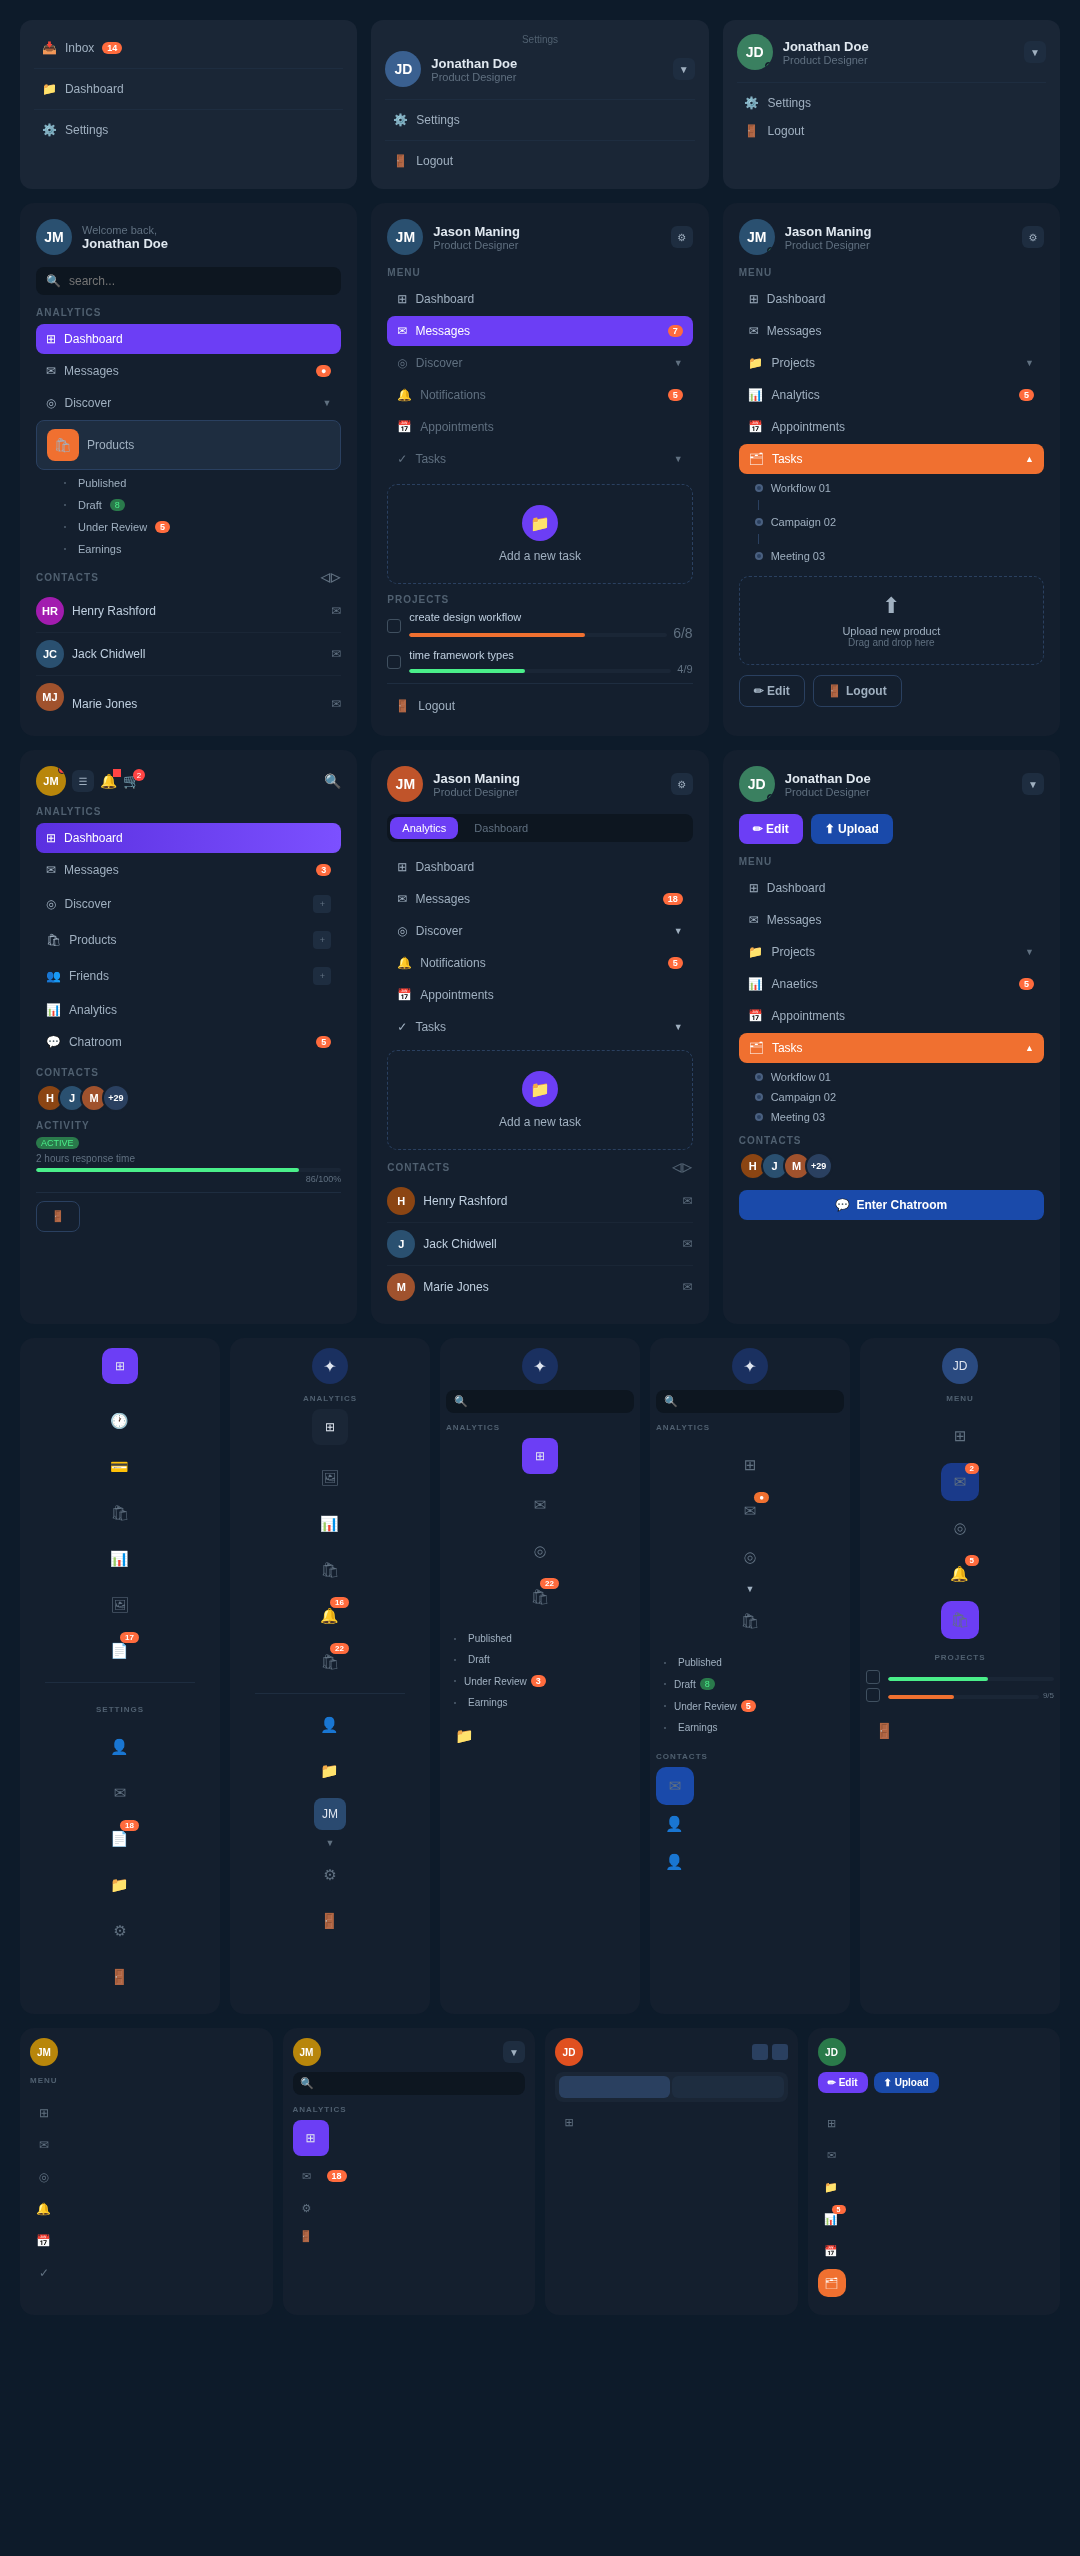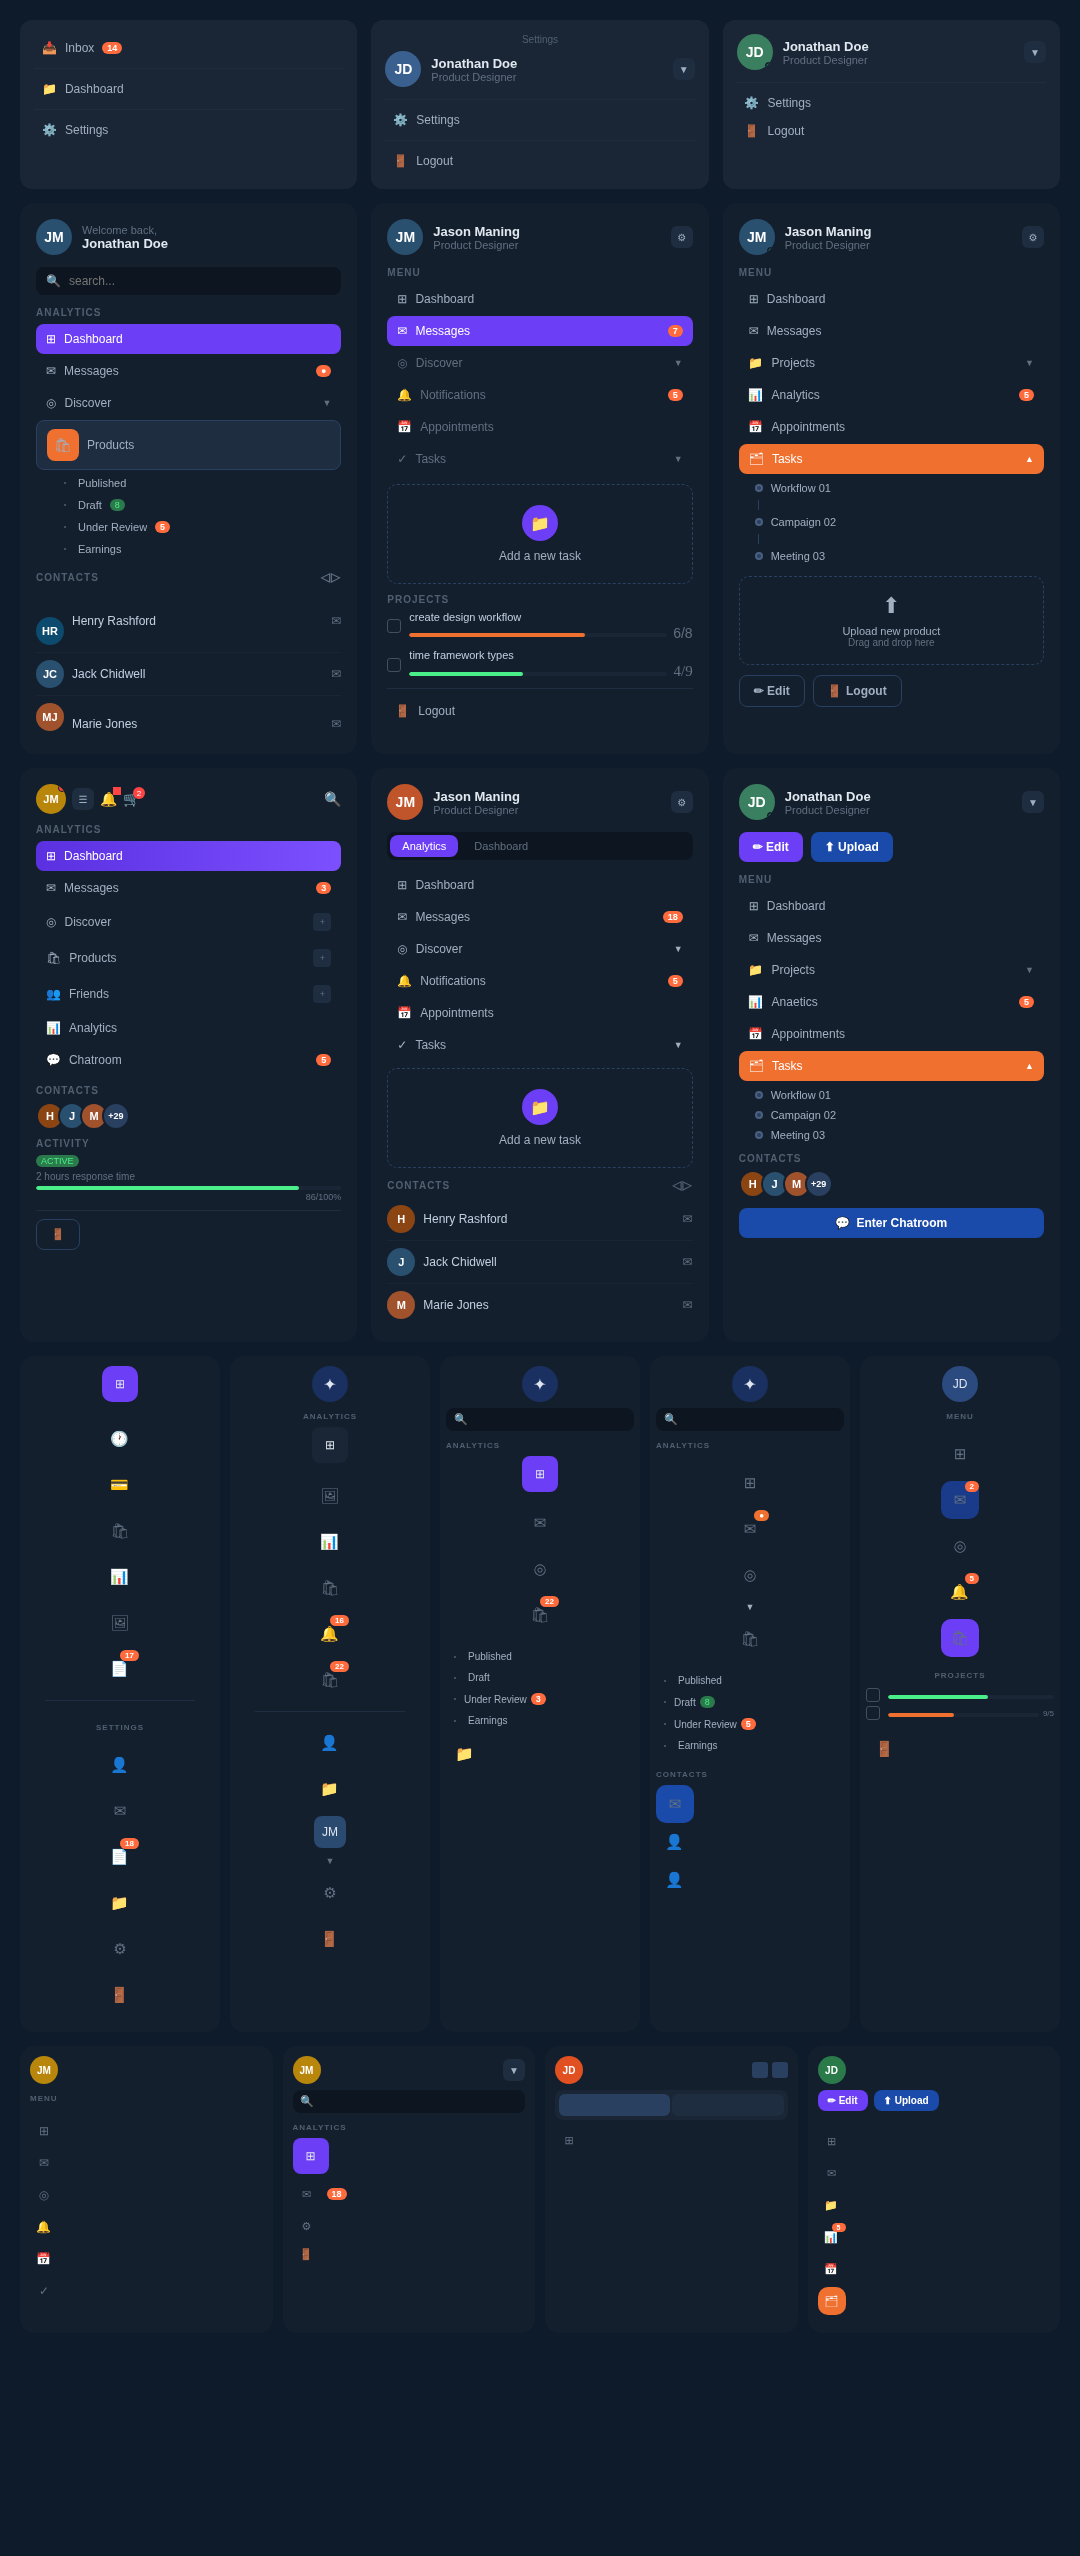--- a/index.html
+++ b/index.html
@@ -240,21 +240,21 @@
         <span class="badge">5</span>
       </div>
       <div class="sub-item">
         <span>Earnings</span>
       </div>
       <div class="section-label" style="display:flex;align-items:center;justify-content:space-between;">
         <span>CONTACTS</span>
         <span style="font-size:12px;color:#607080;">◁▷</span>
       </div>
       <div class="contact-row">
-        <div class="avatar-sm" style="background:#0c4a6e;margin-top:20px;">HR</div>
+        <div class="avatar-sm" style="background:#a21caf;">HR</div>
         <span class="contact-name">Henry Rashford</span>
         <span style="color:#607080;font-size:12px;">✉</span>
       </div>
       <div class="contact-row">
         <div class="avatar-sm" style="background:#2a5070;">JC</div>
         <span class="contact-name">Jack Chidwell</span>
         <span style="color:#607080;font-size:12px;">✉</span>
       </div>
       <div class="contact-row" style="border-bottom:none;align-items:flex-end;">
         <div class="avatar-sm" style="background:#a0522d;">MJ</div>
@@ -319,21 +319,21 @@
         </div>
       </div>
       <div class="project-row">
         <div class="project-check"></div>
         <div style="flex:1;">
           <div style="font-size:11px;color:#c0d0e0;">time framework types</div>
           <div style="display:flex;align-items:center;justify-content:space-between;margin-top:2px;">
             <div class="progress-wrap" style="flex:1;margin-right:6px;">
                 <div class="progress-bar" style="width:44%;"></div>
               </div>
-            <span style="font-size:15px;color:#607080;font-family:Liberation Serif, serif;">4/9</span>
+            <span style="font-size:11px;color:#607080;">4/9</span>
           </div>
         </div>
       </div>
       <div class="sep"></div>
       <div class="menu-item">
         <span>🚪</span>
         <span>Logout</span>
       </div>
     </div>
 

